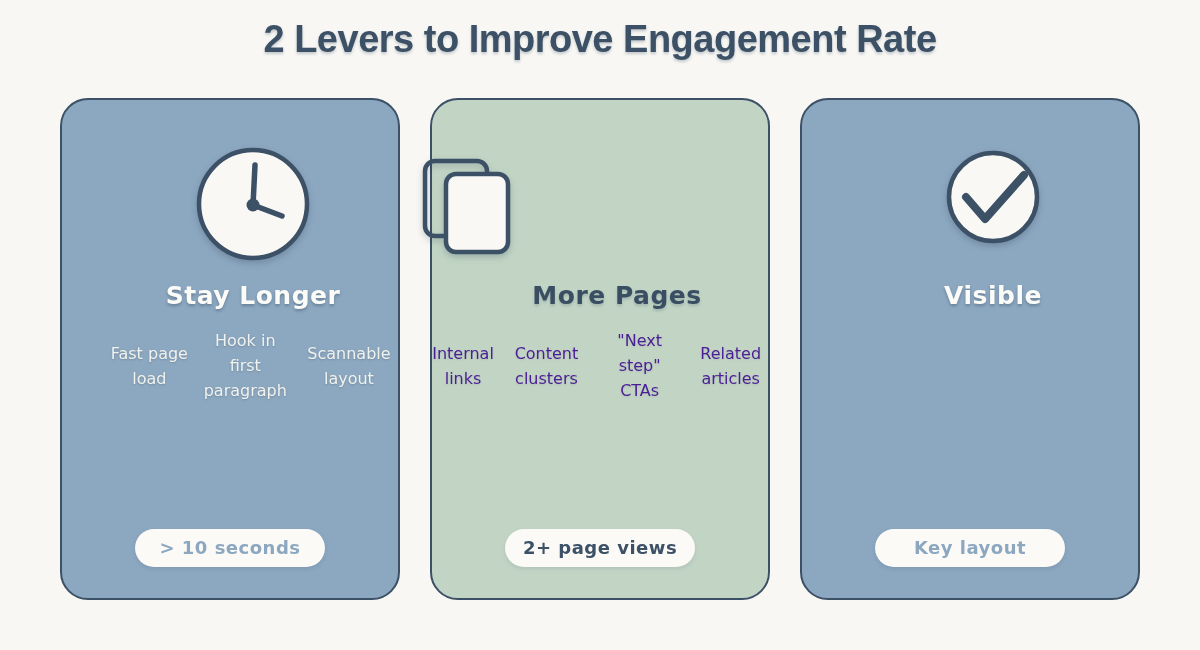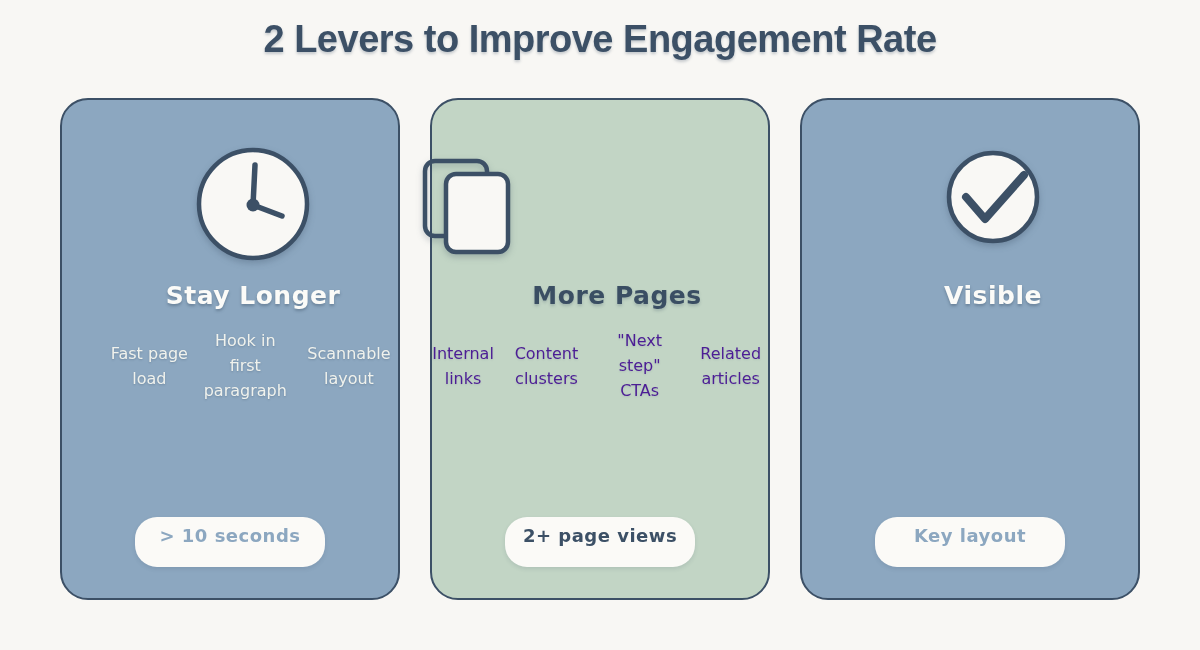--- a/index.html
+++ b/index.html
@@ -39,21 +39,21 @@
     margin-top:16px;display:flex;flex-direction:row;gap:13px;
     align-items:center;
   }
   .item{
     font-size:16px;line-height:25px;text-align:center;white-space:pre-line;
   }
   .card--blue .item{color:#F0F2ED;text-shadow:0 1px 2px rgba(40,60,80,0.25);}
   .card--green .item{color:#4c1d95;text-shadow:0 1px 2px rgba(65,86,107,0.15);}
   .badge{
     position:absolute;left:50%;transform:translateX(-50%);bottom:31px;
-    width:190px;height:50px;line-height:38px;text-align:center;
+    width:190px;height:38px;line-height:38px;text-align:center;
     background:#FBFAF7;border-radius:22px;font-size:18px;font-weight:bold;
     letter-spacing:0.5px;box-shadow:0 2px 4px rgba(40,60,80,0.12);
   }
   .card--blue .badge{color:#8CA7C0;}
   .card--green .badge{color:#3C5066;}
 </style>
 </head>
 <body>
 
 <div class="canvas">

